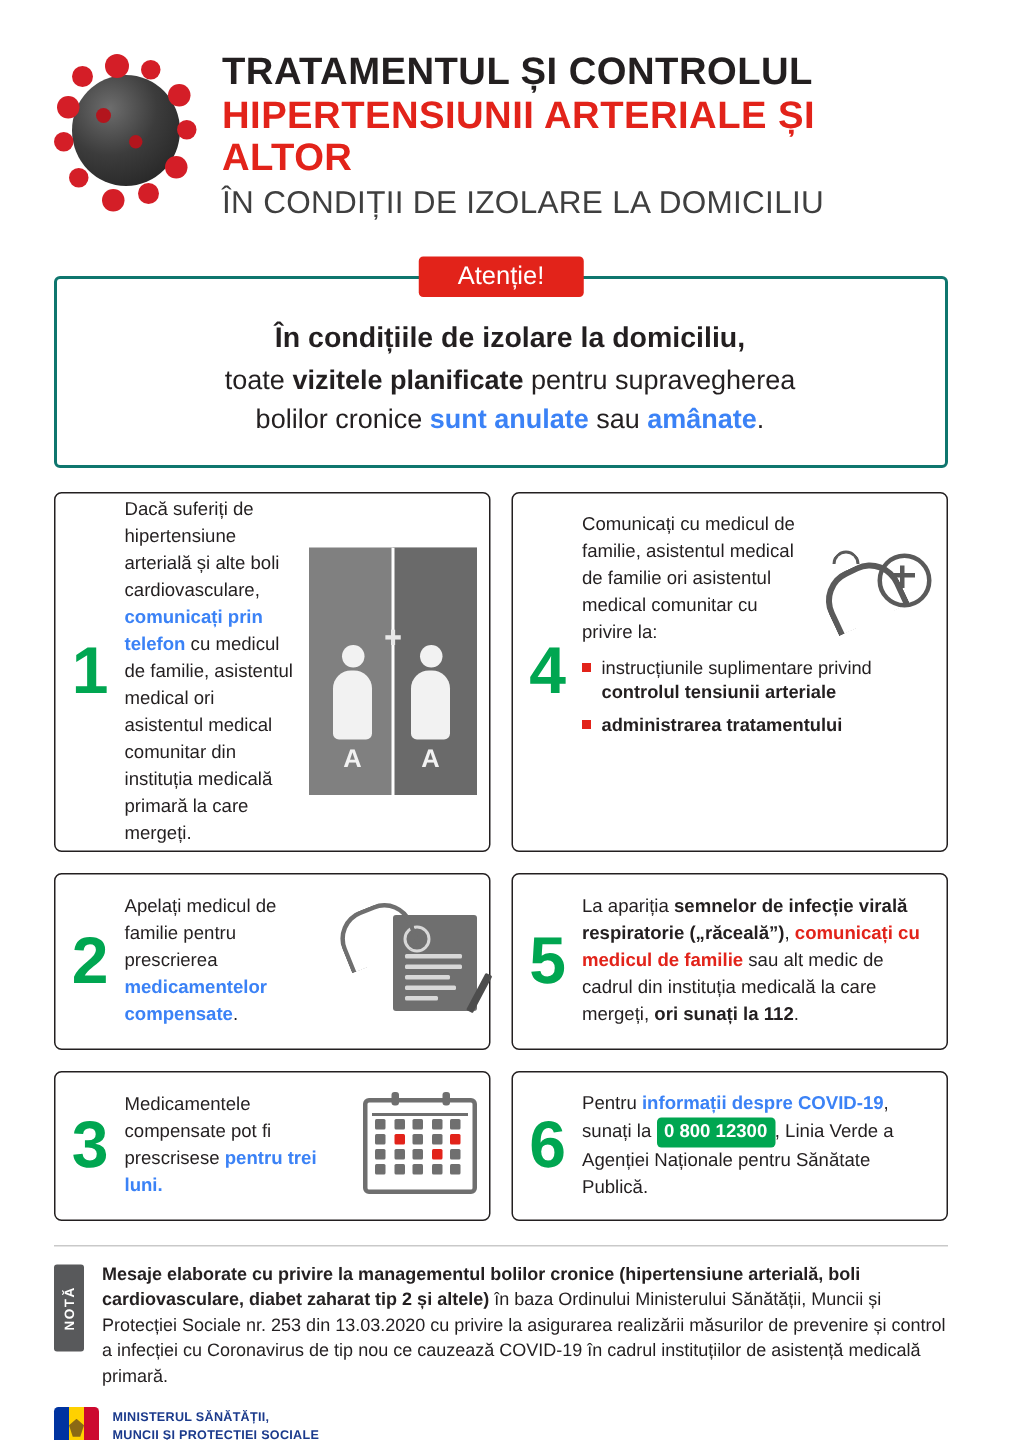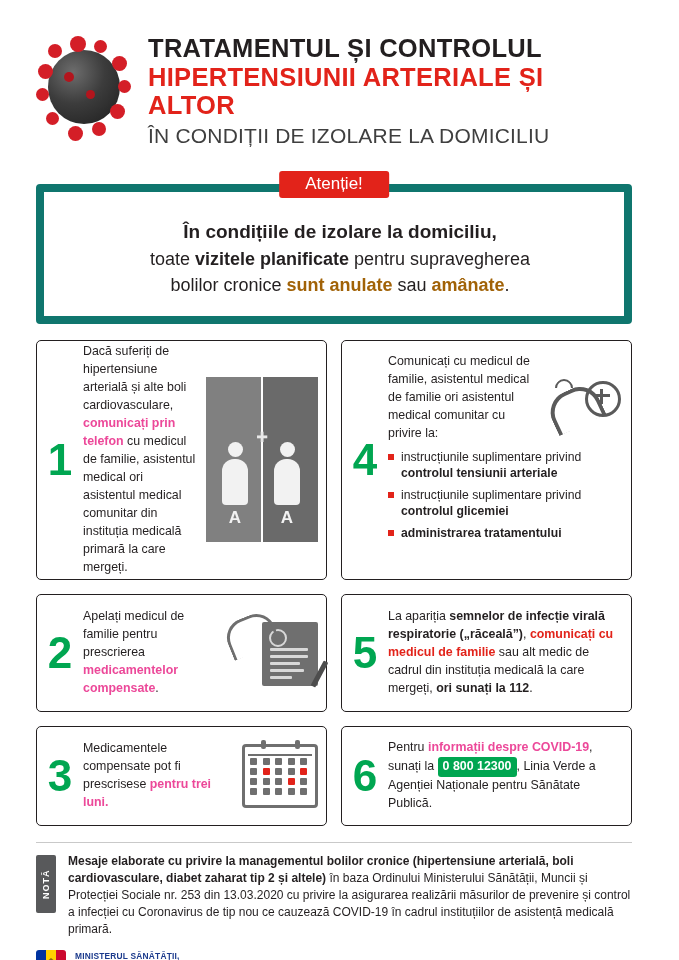--- a/index.html
+++ b/index.html
@@ -77,21 +77,21 @@
     line-height: 1.2;
     padding-top: 3px;
   }
 
   
   .attention-wrap {
     position: relative;
     margin-top: 14px;
   }
   .attention-box {
-    border: 8px solid #0f766e;
+    border: 2px solid #0f766e;
     border-radius: 4px;
     padding: 26px 20px 18px 32px;
     text-align: center;
   }
   .attention-tab {
     position: absolute;
     top: -13px;
     left: 50%;
     transform: translateX(-50%);
     background: #e2231a;
@@ -104,21 +104,21 @@
   .att-l1 {
     font-size: 19px;
     font-weight: bold;
     line-height: 1.45;
   }
   .att-l2, .att-l3 {
     font-size: 18px;
     line-height: 1.45;
   }
   .b { font-weight: bold; }
-  .red { color: #a16207; font-weight: bold; }
+  .red { color: #3b82f6; font-weight: bold; }
 
   
   .grid {
     display: flex;
     gap: 14px;
     margin-top: 16px;
   }
   .col {
     flex: 1 1 50%;
     display: flex;
@@ -154,21 +154,21 @@
     flex: 1 1 auto;
     display: flex;
     align-items: center;
     padding: 8px 8px 8px 0;
   }
   .txt {
     font-size: 12.4px;
     line-height: 1.45;
     flex: 1 1 auto;
   }
-  .txt .g { color: #ec4899; font-weight: bold; }
+  .txt .g { color: #3b82f6; font-weight: bold; }
   .txt .r { color: #e2231a; font-weight: bold; }
   .art {
     flex: 0 0 auto;
     margin-left: 8px;
   }
 
   
   .ill-toilet {
     width: 112px;
     height: 165px;
@@ -557,23 +557,20 @@
                 <div class="hs"></div>
                 <div class="pls"></div>
               </div>
             </div>
           </div>
           <ul class="blist">
             <li>
               <span>instrucțiunile suplimentare privind </span><span class="b">controlul tensiunii arteriale</span>
             </li>
             <li>
-              <span>instrucțiunile suplimentare privind </span><span class="b">controlul glicemiei</span>
-            </li>
-            <li>
               <span class="b">administrarea tratamentului</span>
             </li>
           </ul>
         </div>
       </div>
 
       <div class="card mid">
         <div class="num right-num">5</div>
         <div class="card-body">
           <div class="txt">

